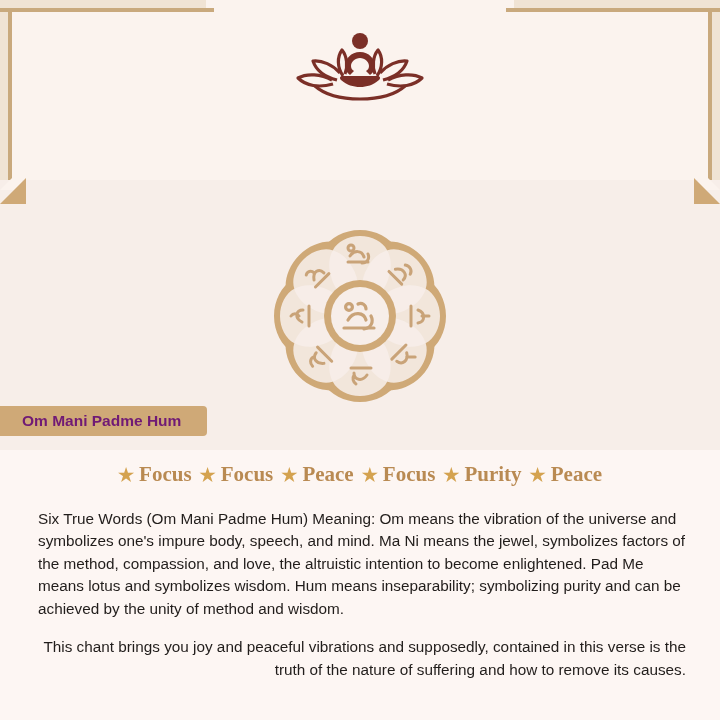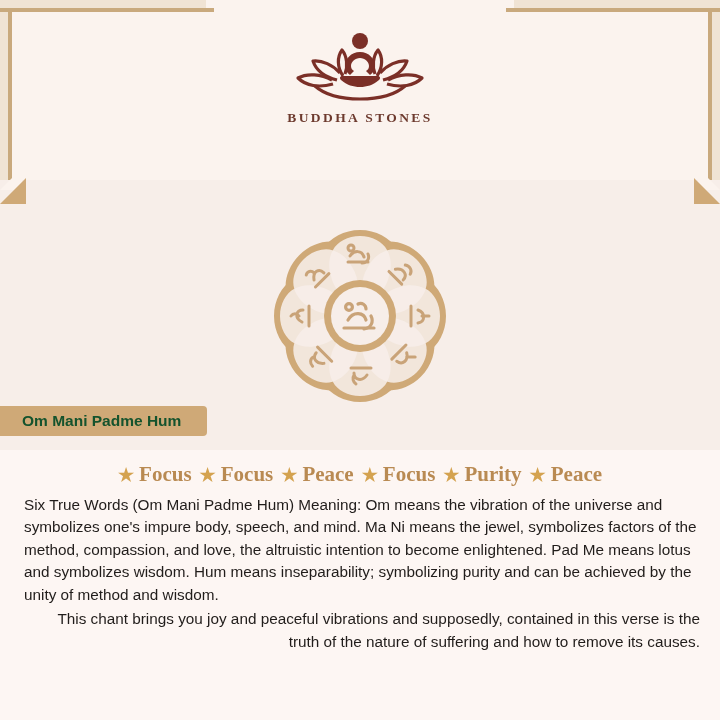--- a/index.html
+++ b/index.html
@@ -129,21 +129,21 @@
   }
 
   
   .om-label {
     position: absolute;
     left: 0;
     top: 406px;
     height: 30px;
     padding: 0 26px 0 22px;
     background: #cfa977;
-    color: #14532d;
+    color: #701a75;
     font-size: 15.5px;
     font-weight: bold;
     display: flex;
     align-items: center;
     border-top-right-radius: 4px;
     border-bottom-right-radius: 4px;
   }
 
   
   .bottom-block {
@@ -182,21 +182,21 @@
   .paragraphs {
     position: absolute;
     left: 22px;
     right: 18px;
     top: 492px;
     color: #211d1b;
     font-size: 15.3px;
     line-height: 1.47;
   }
   .paragraphs p {
-    margin: 2px;
+    margin: 16px;
   }
   .paragraphs p + p {
     margin-top: 1px;
     text-align: right;
   }
 </style>
 </head>
 <body>
 
 <div id="page">
@@ -237,21 +237,20 @@
           <path d="M52 56c-12-3-21-10-24-19 9-1 20 4 27 12"></path>
           <path d="M98 56c12-3 21-10 24-19-9-1-20 4-27 12"></path>
 
           <path d="M48 60c-14 4-27 2-35-6 9-5 23-4 34 2"></path>
           <path d="M102 60c14 4 27 2 35-6-9-5-23-4-34 2"></path>
 
           <path d="M30 62c10 9 27 13 45 13s35-4 45-13"></path>
         </g>
       </svg>
     </span>
-    <div class="brand-name">BUDDHA STONES</div>
   </div>
 
 
   <div class="mandala-holder">
     <svg width="252" height="252" viewBox="0 0 252 252" xmlns="http://www.w3.org/2000/svg">
       <defs>
         <g id="petal-shape">
 
           <path d="M0 -86c-16 0-30 8-36 18-5 9-6 22-3 34 3 13 12 24 24 31h30c12-7 21-18 24-31 3-12 2-25-3-34-6-10-20-18-36-18z" fill="#cfa977"></path>
         </g>

